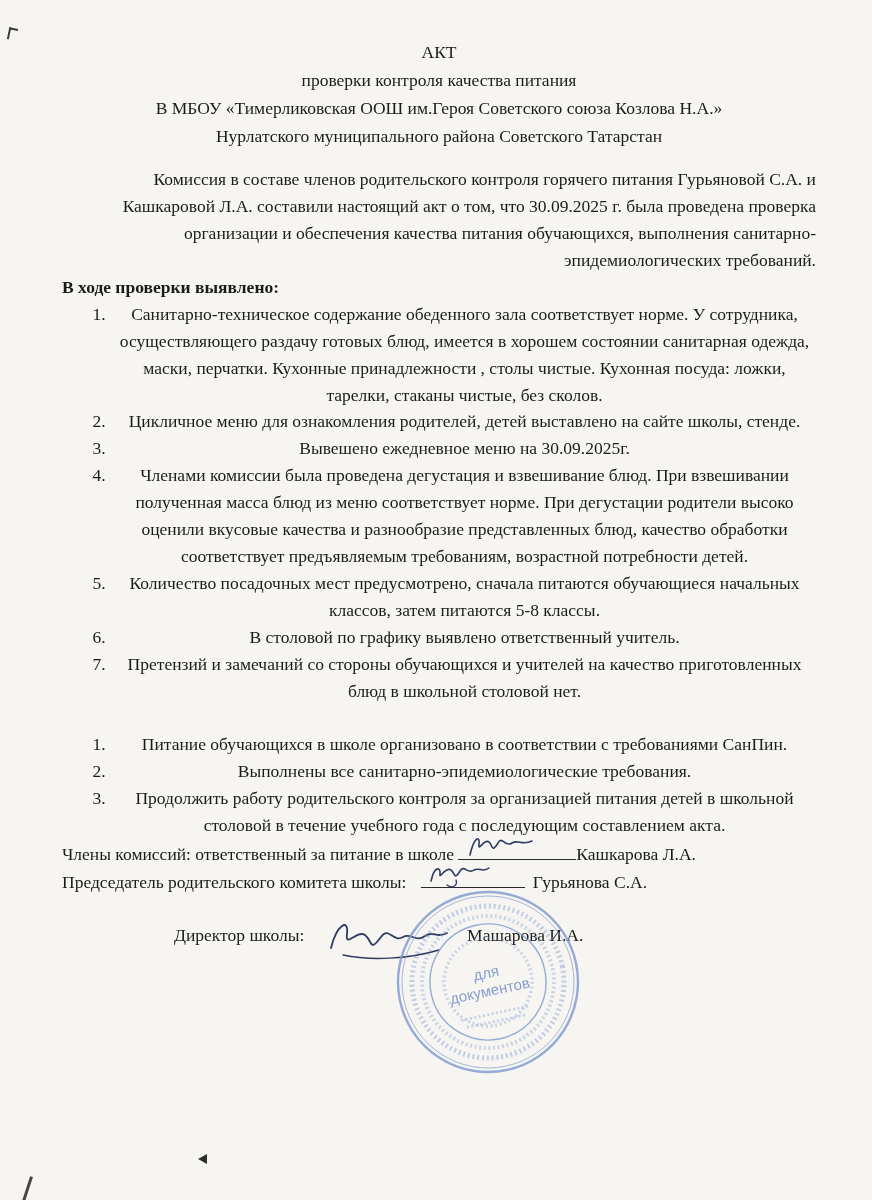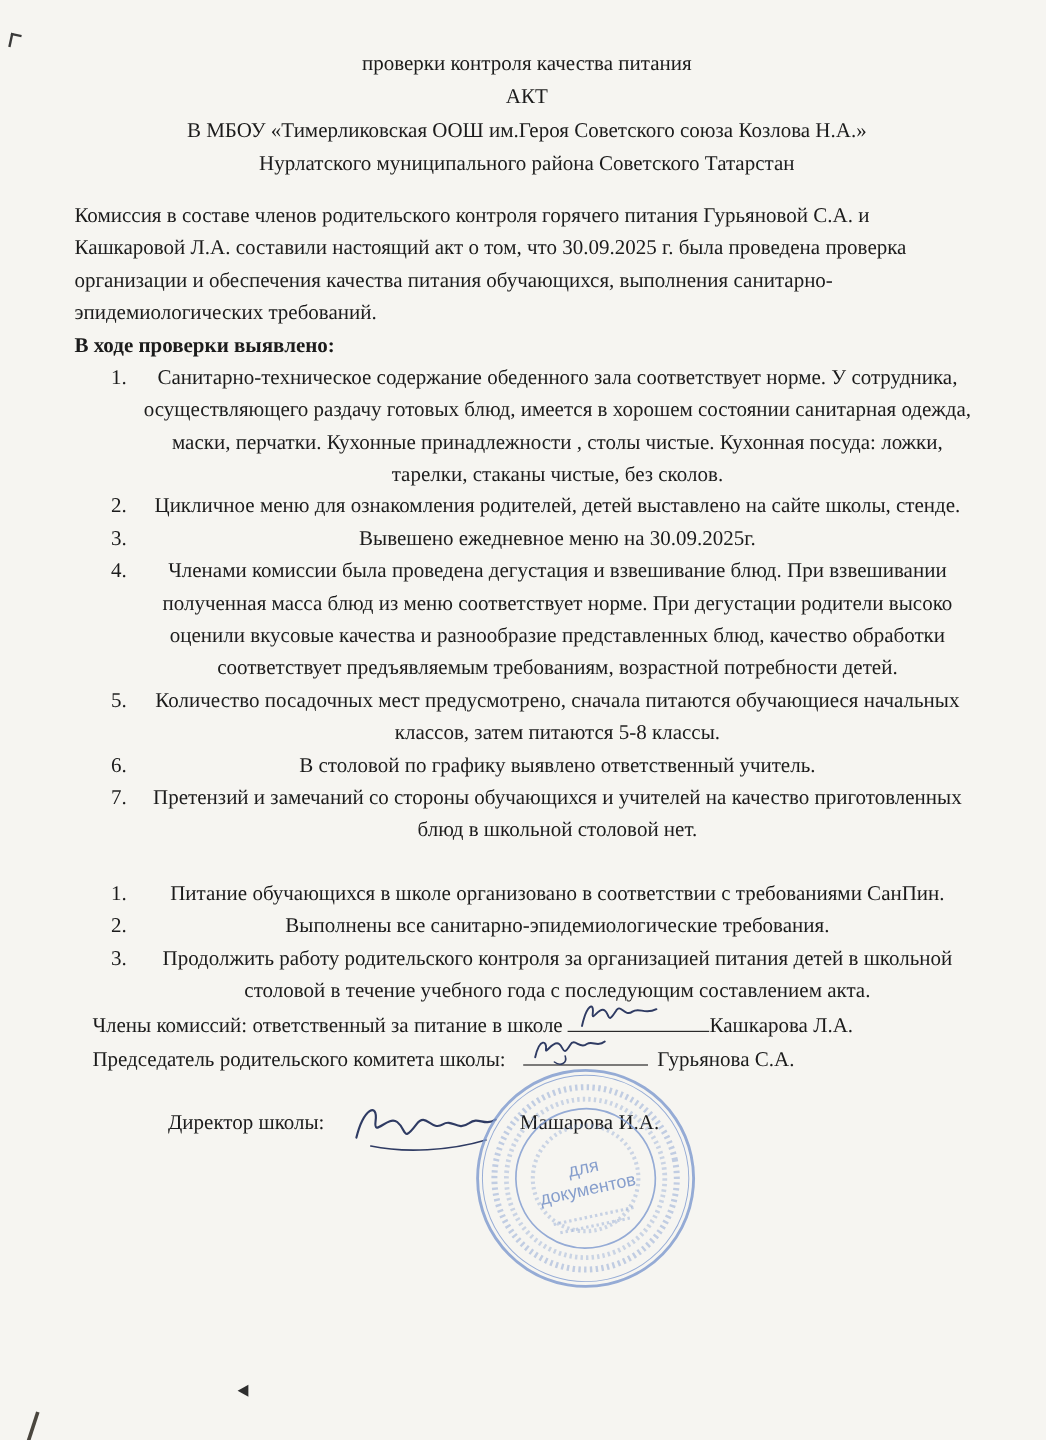--- a/index.html
+++ b/index.html
@@ -12,38 +12,38 @@
     overflow:hidden;
   }
   .page {
     position:absolute; inset:0;
     padding:38px 56px 0 62px;
     font-size:17.5px;
     line-height:1.54;
   }
   .title { text-align:center; margin-bottom:16px; }
   .title div { line-height:28px; }
-  .intro { margin:0; text-align:left; }
+  .intro { margin:0; text-align:right; }
   .findings-heading { margin:0;font-weight:bold; }
   ol.doc-list { margin:0; padding-left:48px;text-align:center; }
   ol.doc-list li { padding-left:3px; }
   .conclusion-block { margin-top:26px; }
   .conclusion-heading { margin:0 0 0 48px; }
-  .sig-row { white-space:nowrap;margin-left:15px; }
+  .sig-row { white-space:nowrap; }
   .sig-slot {
     display:inline-block;
     position:relative;
     border-bottom:1.2px solid #2a2a2a;
     height:20px;
     vertical-align:baseline;
   }
   .sig-slot.w1 { width:118px; }
   .sig-slot.w2 { width:104px; margin-right:8px; }
   .sig-slot svg { position:absolute; left:4px; bottom:-2px; }
-  .director-row { margin-top:16px; margin-left:78px; white-space:nowrap; }
+  .director-row { margin-top:16px; margin-left:112px; white-space:nowrap; }
   .director-sig { display:inline-block; width:132px; height:50px; vertical-align:middle; margin:0 10px 0 12px; }
   .stamp {
     position:absolute;
     left:392px; top:886px;
     width:192px; height:192px;
     transform:rotate(-12deg);
     opacity:0.8;
     pointer-events:none;
   }
   .stamp text { font-family:"Liberation Sans", sans-serif; }
@@ -69,22 +69,22 @@
   }
 </style>
 </head>
 <body>
 
 <div class="page">
 
   <div class="artifact-topleft"></div>
 
   <div class="title">
+    <div>АКТ</div>
     <div>проверки контроля качества питания</div>
-    <div>АКТ</div>
     <div>В МБОУ «Тимерликовская ООШ им.Героя Советского союза Козлова Н.А.»</div>
     <div>Нурлатского муниципального района Советского Татарстан</div>
   </div>
 
   <p class="intro">Комиссия в составе членов родительского контроля горячего питания Гурьяновой С.А. и Кашкаровой Л.А. составили настоящий акт о том, что 30.09.2025 г.  была проведена проверка организации и обеспечения качества питания обучающихся, выполнения санитарно-эпидемиологических требований.</p>
 
   <p class="findings-heading">В ходе проверки выявлено:</p>
 
   <ol class="doc-list">
     <li>Санитарно-техническое содержание обеденного зала соответствует норме. У сотрудника, осуществляющего раздачу готовых блюд, имеется в хорошем состоянии санитарная одежда, маски, перчатки. Кухонные принадлежности , столы чистые. Кухонная посуда: ложки, тарелки, стаканы чистые, без сколов.</li>

